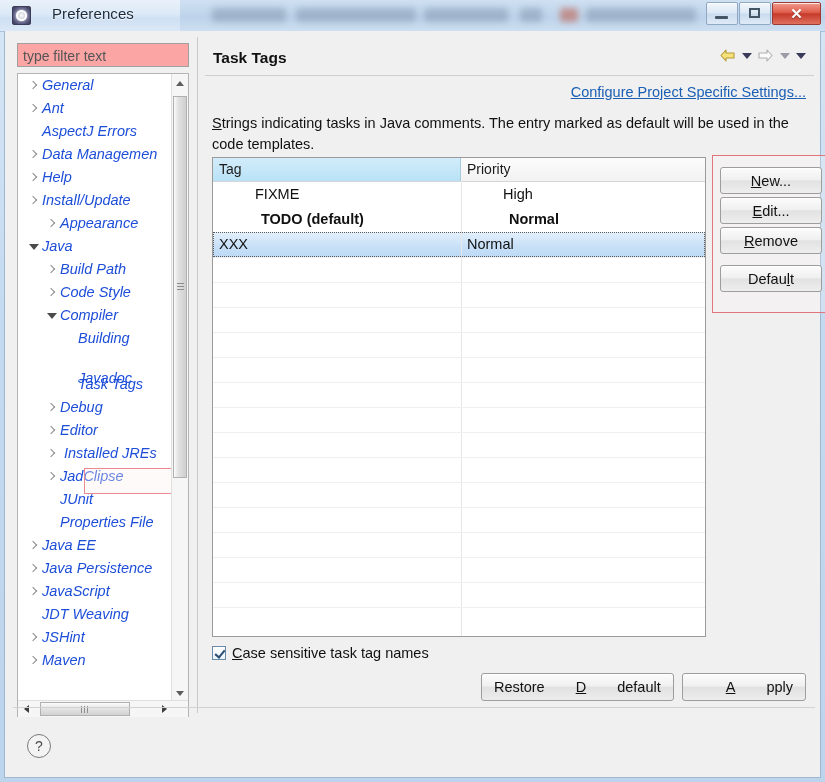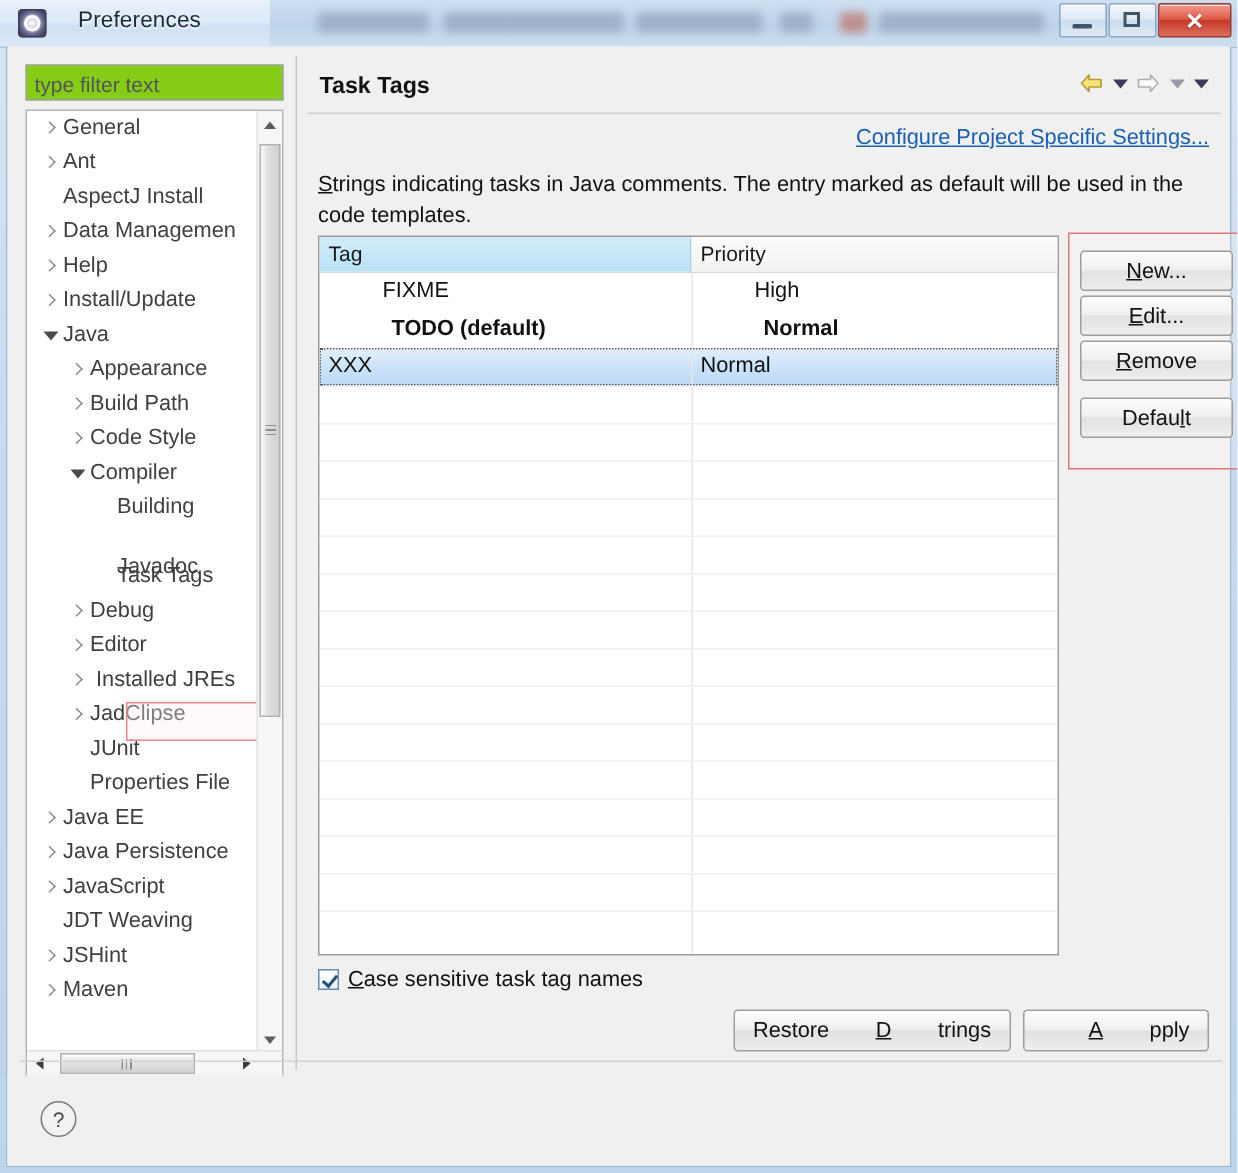--- a/index.html
+++ b/index.html
@@ -99,42 +99,43 @@
   }
   .dlg-inner {
     position: absolute; left: 0; top: 0; right: 0; bottom: 0;
     background: #f0f0f0;
   }
 
   
   .filter-box {
     position: absolute; left: 12px; top: 12px; width: 172px; height: 24px;
     border: 1px solid #a0a0a0;
-    background: #84cc16;
+    background: #fca5a5;
     box-sizing: border-box;
     font-size: 14px; color: #555;
     padding: 2px 0 0 5px;
     line-height: 20px;
   }
 
   .tree-panel {
     position: absolute; left: 12px; top: 42px; width: 172px; height: 646px;
     background: #ffffff;
     border: 1px solid #b4b4b4;
     box-sizing: border-box;
     overflow: hidden;
   }
   .tree-list {
     position: absolute; left: 0; top: 0; width: 158px; height: 628px;
     overflow: hidden;
   }
   .tree-item {
     position: relative; height: 23px; line-height: 23px;
-    font-size: 14.5px; color: #404040;
+    font-size: 14.5px; color: #1d4ed8;
     white-space: nowrap;
+    font-style: italic;
   }
   .tree-item .tw {
     position: absolute; top: 0; width: 14px; height: 23px;
   }
   .tw-collapsed::before {
     content: ""; position: absolute; left: 4px; top: 8px;
     width: 5px; height: 5px;
     border-right: 1.4px solid #8a8a8a;
     border-bottom: 1.4px solid #8a8a8a;
     transform: rotate(-45deg);
@@ -444,41 +445,41 @@
         <div class="tree-list" id="tree-list">
             <div class="tree-item">
               <span class="tw tw-collapsed" style="left: 8px;"></span>
               <span class="tree-label" style="left: 24px;">General</span>
             </div>
             <div class="tree-item">
               <span class="tw tw-collapsed" style="left: 8px;"></span>
               <span class="tree-label" style="left: 24px;">Ant</span>
             </div>
             <div class="tree-item">
-              <span class="tree-label" style="left: 24px;">AspectJ Install</span>
+              <span class="tree-label" style="left: 24px;">AspectJ Errors</span>
             </div>
             <div class="tree-item">
               <span class="tw tw-collapsed" style="left: 8px;"></span>
               <span class="tree-label" style="left: 24px;">Data Managemen</span>
             </div>
             <div class="tree-item">
               <span class="tw tw-collapsed" style="left: 8px;"></span>
               <span class="tree-label" style="left: 24px;">Help</span>
             </div>
             <div class="tree-item">
               <span class="tw tw-collapsed" style="left: 8px;"></span>
               <span class="tree-label" style="left: 24px;">Install/Update</span>
+            </div>
+            <div class="tree-item">
+              <span class="tw tw-collapsed" style="left: 26px;"></span>
+              <span class="tree-label" style="left: 42px;">Appearance</span>
             </div>
             <div class="tree-item">
               <span class="tw tw-expanded" style="left: 8px;"></span>
               <span class="tree-label" style="left: 24px;">Java</span>
-            </div>
-            <div class="tree-item">
-              <span class="tw tw-collapsed" style="left: 26px;"></span>
-              <span class="tree-label" style="left: 42px;">Appearance</span>
             </div>
             <div class="tree-item">
               <span class="tw tw-collapsed" style="left: 26px;"></span>
               <span class="tree-label" style="left: 42px;">Build Path</span>
             </div>
             <div class="tree-item">
               <span class="tw tw-collapsed" style="left: 26px;"></span>
               <span class="tree-label" style="left: 42px;">Code Style</span>
             </div>
             <div class="tree-item">
@@ -650,21 +651,21 @@
 
         <div class="cbx-row">
           <span class="cbx"></span>
           <span class="cbx-label"><span class="mn">C</span><span>ase sensitive task tag names</span></span>
         </div>
 
         <div class="ra-row" id="page-buttons">
             <div class="ra-btn">
               <span>Restore </span>
               <span class="mn">D</span>
-              <span>trings</span>
+              <span>default</span>
             </div>
             <div class="ra-btn">
               <span></span>
               <span class="mn">A</span>
               <span>pply</span>
             </div>
           </div>
       </div>
 
       <div class="bottom-rule"></div>

